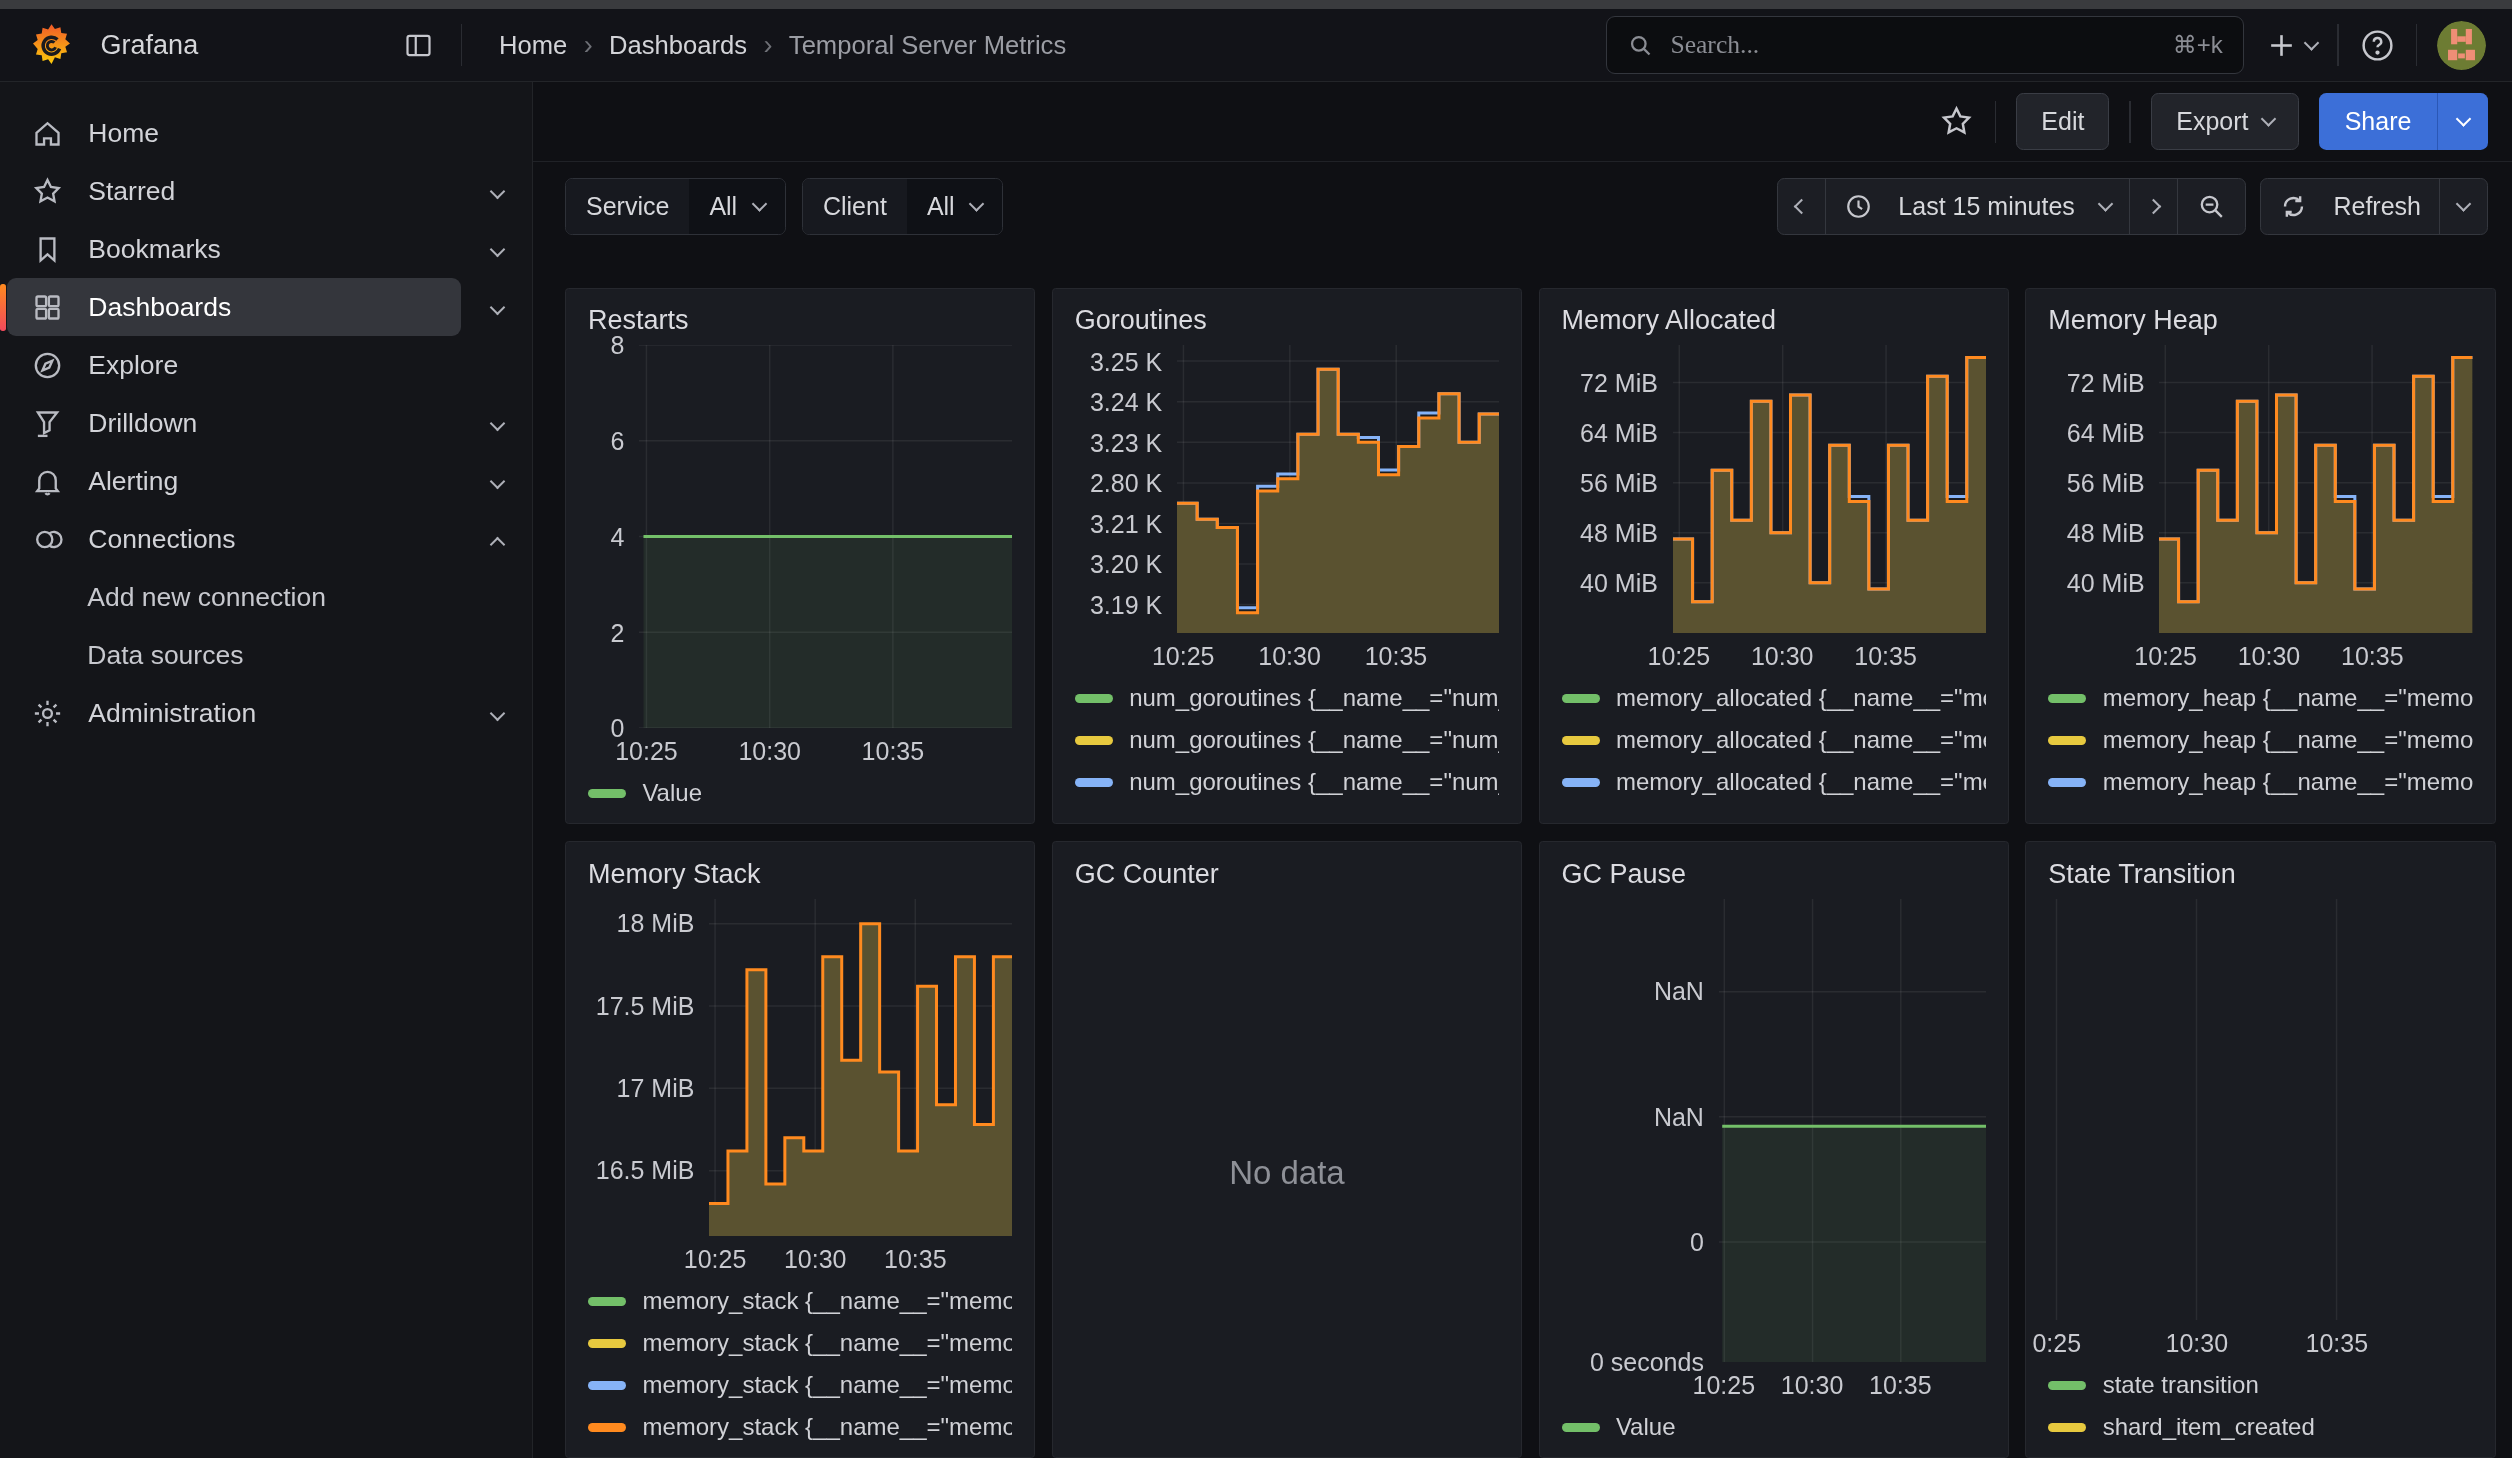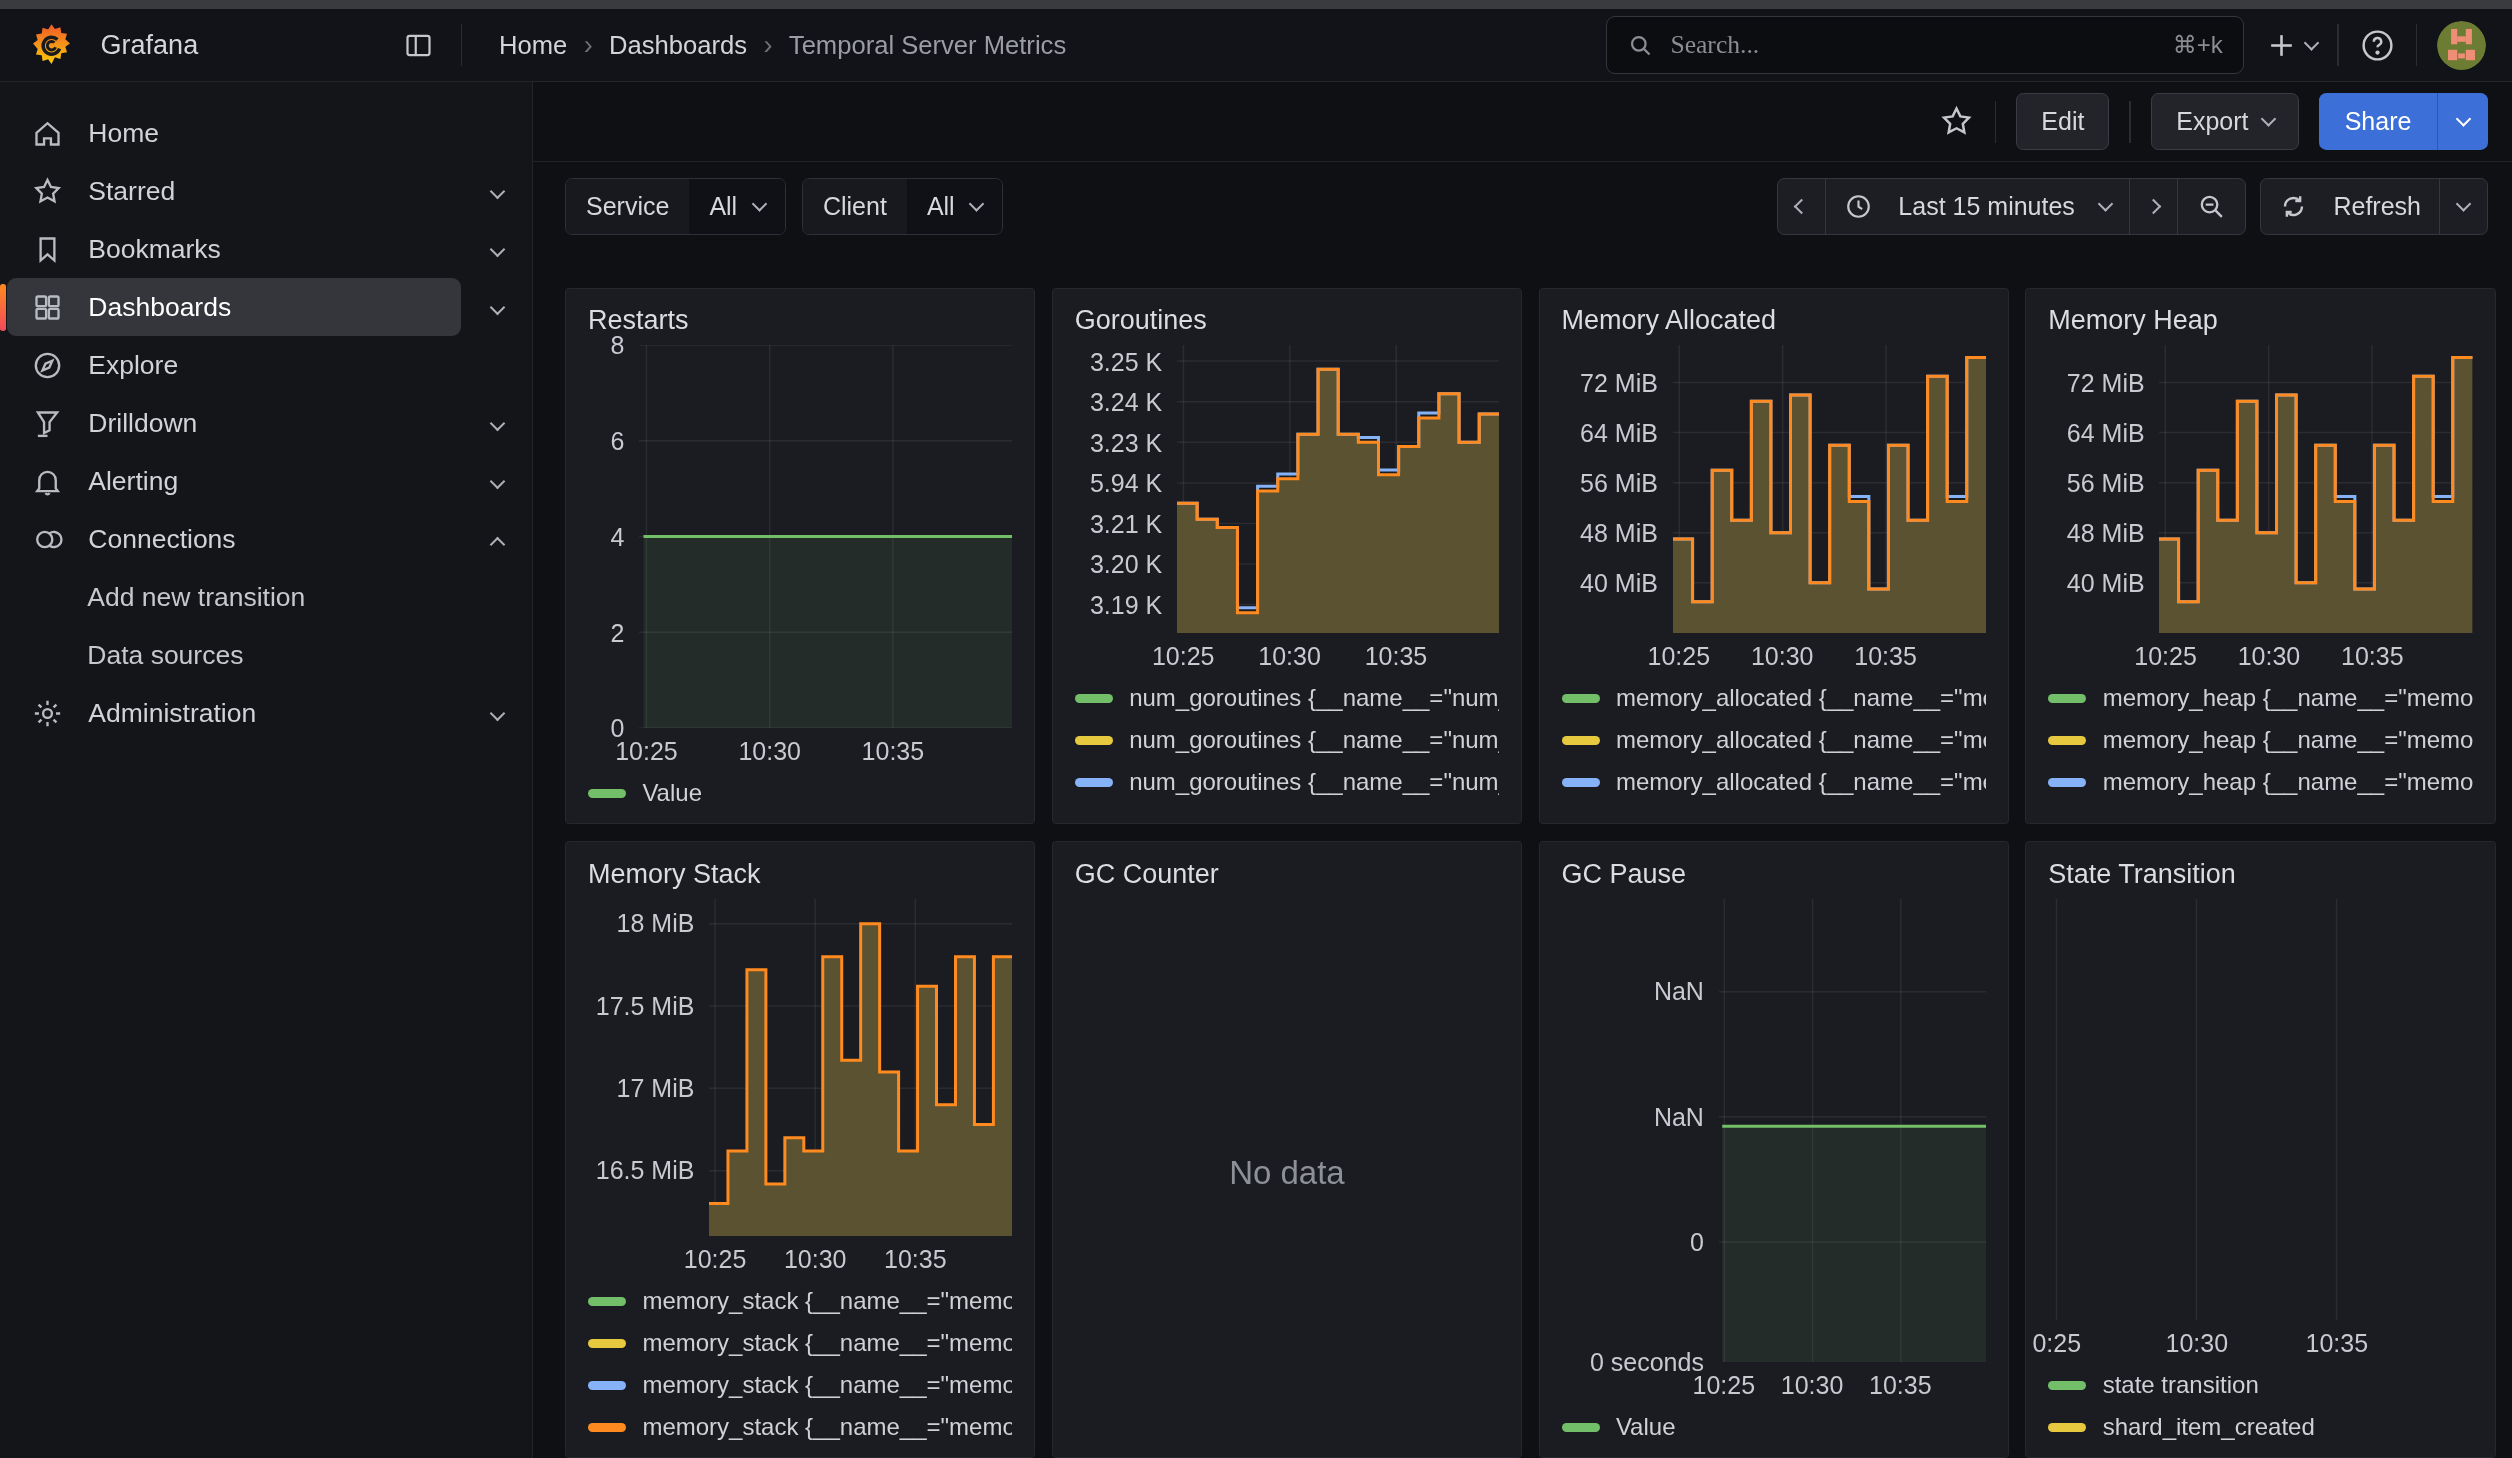--- a/index.html
+++ b/index.html
@@ -238,21 +238,21 @@
         <div class="srow">
           <span class="sicon">
             <svg width="33" height="33" viewBox="0 0 24 24" fill="none" stroke="currentColor" stroke-width="1.7">
               <circle cx="10" cy="12" r="5.5"></circle>
               <path d="M13.5 7.5a5.5 5.5 0 1 1 0 9"></path>
             </svg>
           </span>
           <span class="slabel">Connections</span>
           <span class="chevbtn"><i class="chev up"></i></span>
         </div>
-        <div class="ssub">Add new transition</div>
+        <div class="ssub">Add new connection</div>
         <div class="ssub">Data sources</div>
         <div class="srow">
           <span class="sicon">
             <svg width="33" height="33" viewBox="0 0 24 24" fill="none" stroke="currentColor" stroke-width="1.7">
               <circle cx="12" cy="12" r="3.2"></circle>
               <path d="M12 2.8v3M12 18.2v3M2.8 12h3M18.2 12h3M5.5 5.5l2.1 2.1M16.4 16.4l2.1 2.1M18.5 5.5l-2.1 2.1M7.6 16.4l-2.1 2.1"></path>
             </svg>
           </span>
           <span class="slabel">Administration</span>
           <span class="chevbtn"><i class="chev"></i></span>
@@ -382,21 +382,21 @@
               </div>
             </div>
           </section>
         <section class="panel">
           <h2 class="ptitle">Goroutines</h2>
         <div class="chart" style="grid-template-columns: 102px 1fr;">
               <div class="ycol">
                 <span class="ytick" style="top: 5.6%;">3.25 K</span>
                 <span class="ytick" style="top: 19.7%;">3.24 K</span>
                 <span class="ytick" style="top: 33.8%;">3.23 K</span>
-                <span class="ytick" style="top: 47.9%;">5.94 K</span>
+                <span class="ytick" style="top: 47.9%;">2.80 K</span>
                 <span class="ytick" style="top: 62%;">3.21 K</span>
                 <span class="ytick" style="top: 76.1%;">3.20 K</span>
                 <span class="ytick" style="top: 90.1%;">3.19 K</span>
               </div>
               <div class="plot">
                 <svg viewBox="0 0 1000 500" preserveAspectRatio="none">
                   <line x1="20" y1="0" x2="20" y2="500" stroke="rgba(255,255,255,0.07)" stroke-width="1.5" vector-effect="non-scaling-stroke"></line>
                   <line x1="350" y1="0" x2="350" y2="500" stroke="rgba(255,255,255,0.07)" stroke-width="1.5" vector-effect="non-scaling-stroke"></line>
                   <line x1="680" y1="0" x2="680" y2="500" stroke="rgba(255,255,255,0.07)" stroke-width="1.5" vector-effect="non-scaling-stroke"></line>
                   <line x1="0" y1="28" x2="1000" y2="28" stroke="rgba(255,255,255,0.07)" stroke-width="1.5" vector-effect="non-scaling-stroke"></line>

